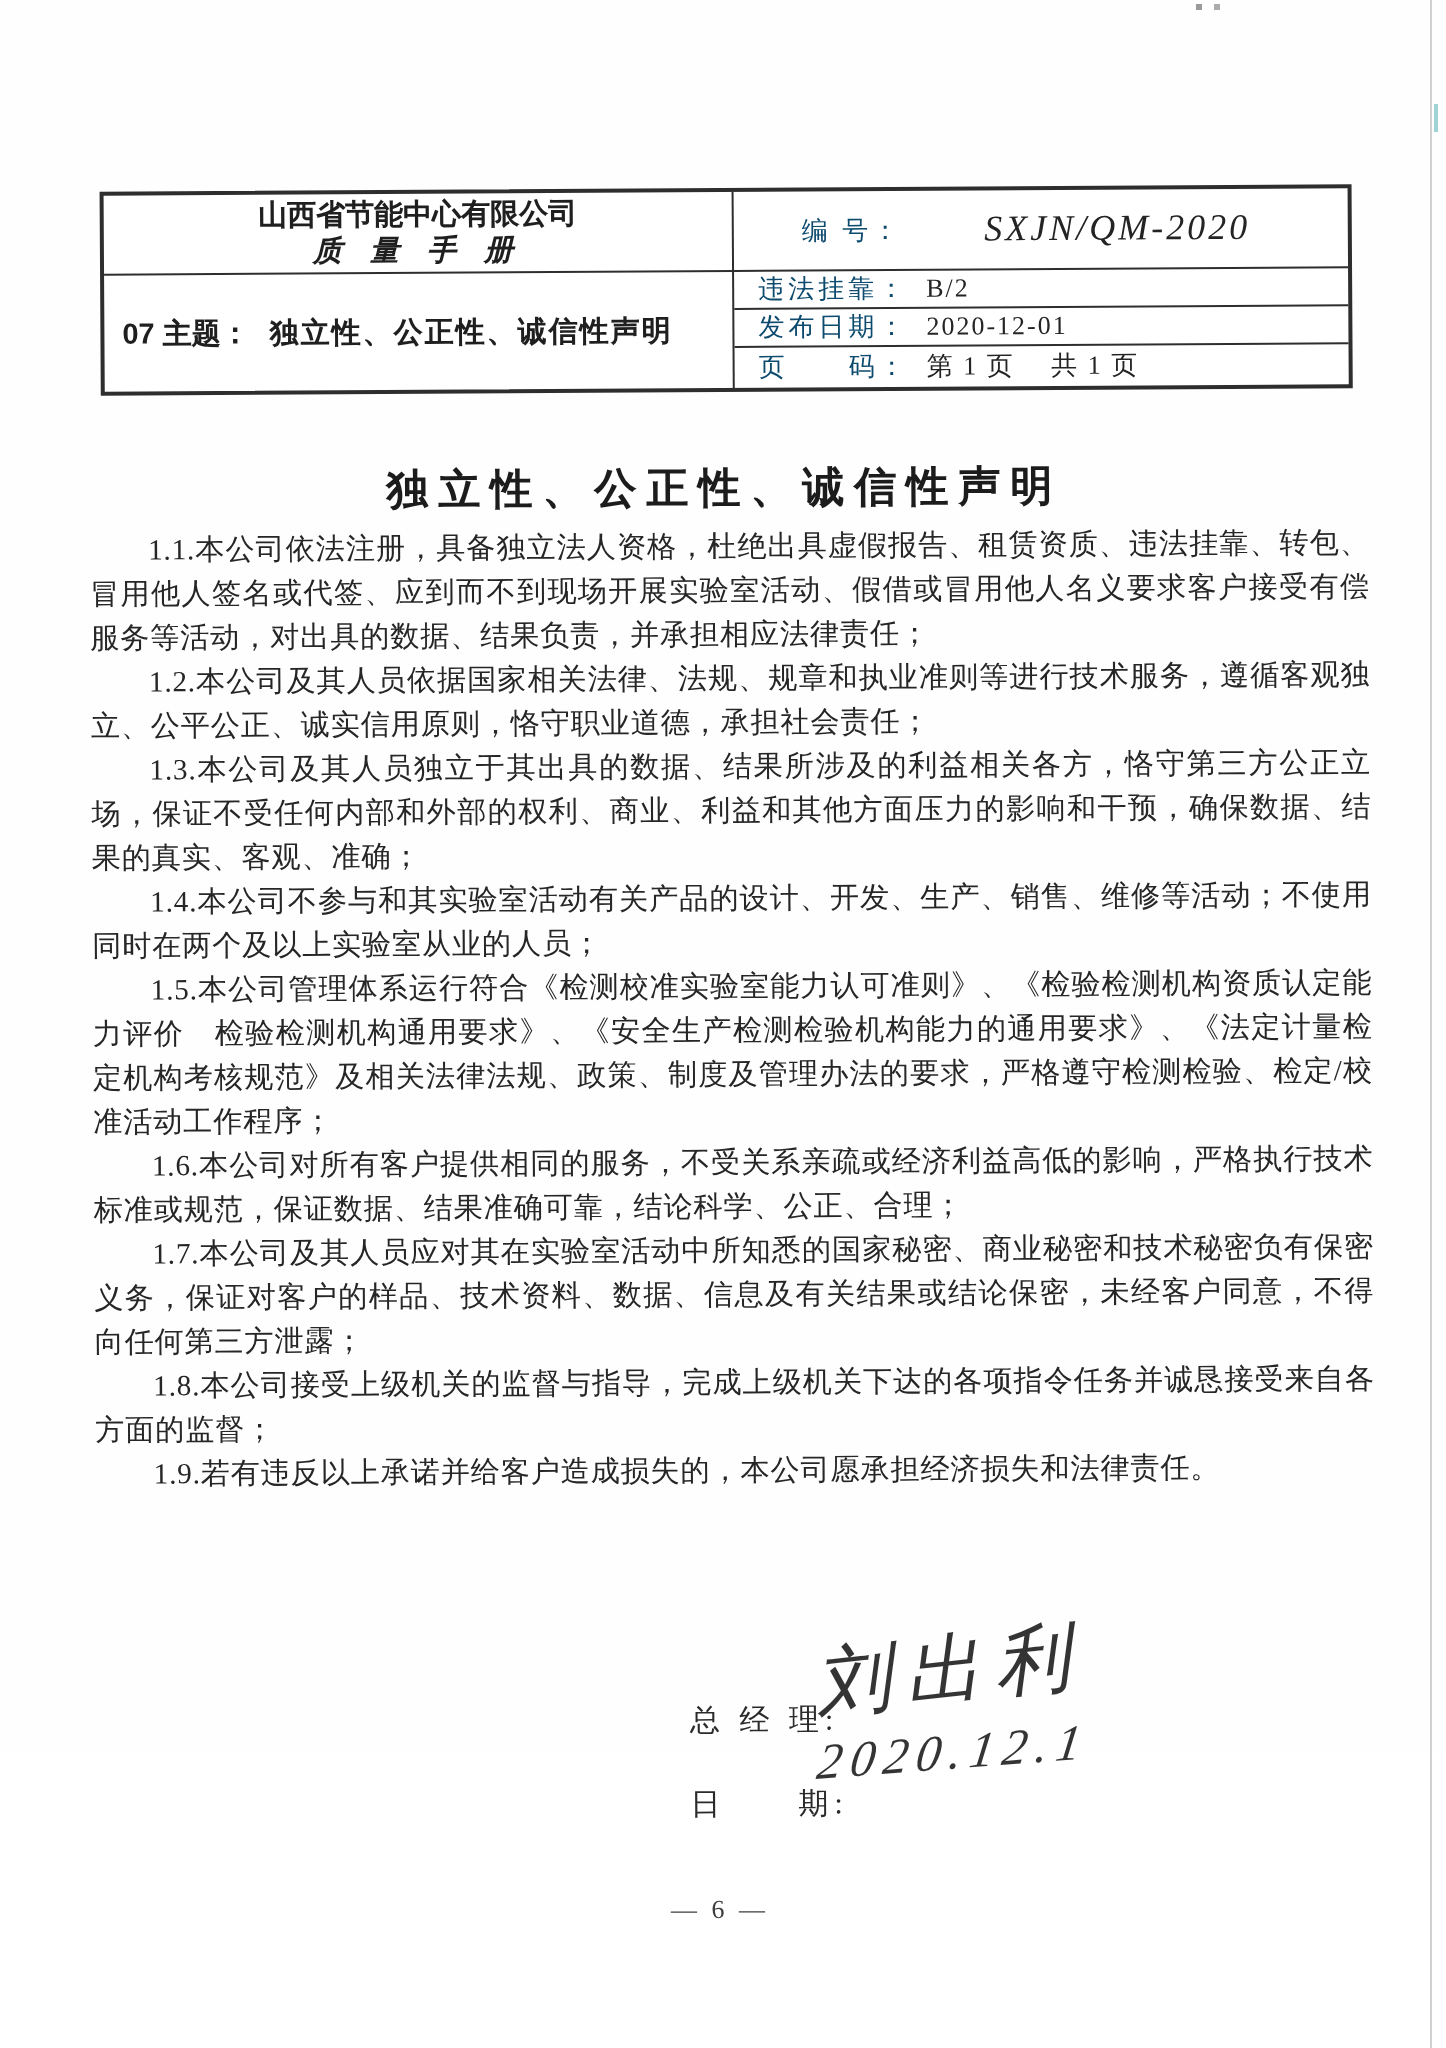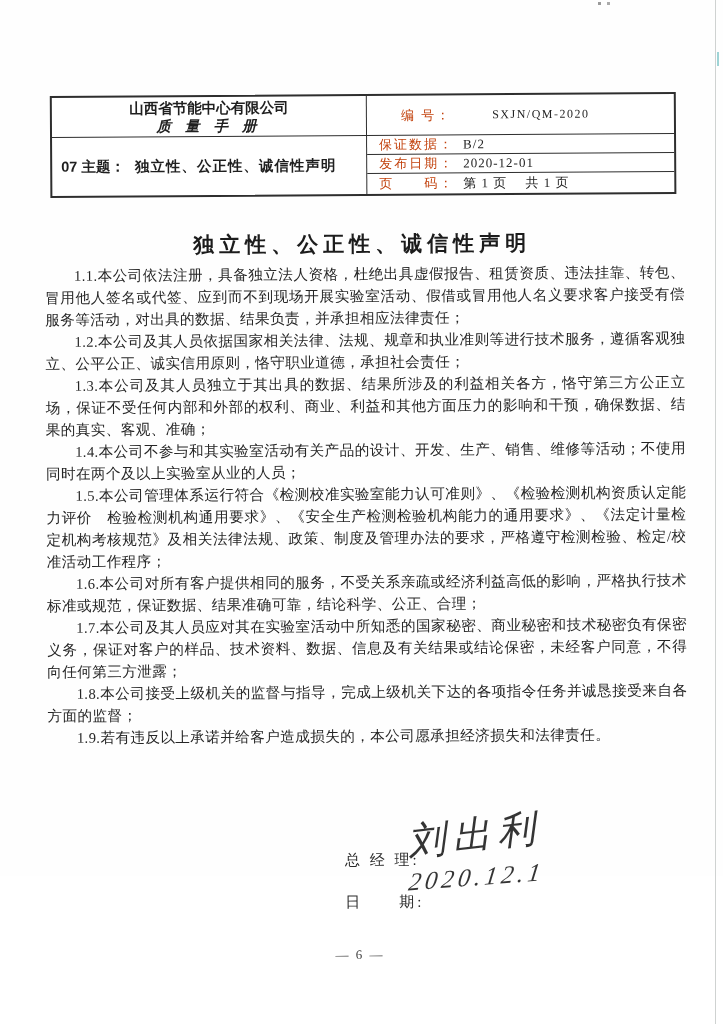--- a/index.html
+++ b/index.html
@@ -55,25 +55,25 @@
     white-space: pre;
   }
   .cell-subject .subject-value { margin-left: 10px; letter-spacing: 1px; }
   .r-row {
     grid-column: 2;
     display: flex; align-items: center;
     padding-left: 12px;
     font-size: 13px;
     white-space: pre;
   }
-  .r-row .lbl { letter-spacing: 2px; color: #c2410c; }
+  .r-row .lbl { letter-spacing: 2px; color: #0c4a6e; }
   .r-row .val { margin-left: 9px; letter-spacing: 1px; }
   .r-docno { grid-row: 1; border-bottom: 1.6px solid #2e2e2e; padding-left: 34px; }
   .r-docno .val {
-    font-size: 12px; letter-spacing: 1.5px; margin-left: 41px;
+    font-style: italic; font-size: 18px; letter-spacing: 1.5px; margin-left: 41px;
   }
   .r-rev  { grid-row: 2; border-bottom: 1.4px solid #2e2e2e; }
   .r-date { grid-row: 3; border-bottom: 1.4px solid #2e2e2e; }
   .r-page { grid-row: 4; }
 
   
   .main-title {
     position: absolute; top: 230px; left: 0; width: 723px;
     text-align: center;
     font-family: "Liberation Sans", sans-serif;
@@ -161,21 +161,21 @@
       </div>
       <div class="cell-subject">
         <span>07 主题：</span>
         <span class="subject-value">独立性、公正性、诚信性声明</span>
       </div>
       <div class="r-row r-docno">
         <span class="lbl">编 号：</span>
         <span class="val">SXJN/QM-2020</span>
       </div>
       <div class="r-row r-rev">
-        <span class="lbl">保证数据：</span>
+        <span class="lbl">违法挂靠：</span>
         <span class="val">B/2</span>
       </div>
       <div class="r-row r-date">
         <span class="lbl">发布日期：</span>
         <span class="val">2020-12-01</span>
       </div>
       <div class="r-row r-page">
         <span class="lbl">页　　码：</span>
         <span class="val">第 1 页　 共 1 页</span>
       </div>

